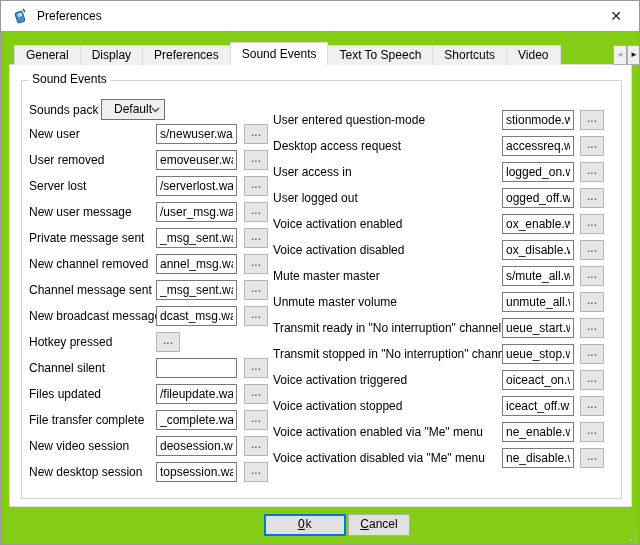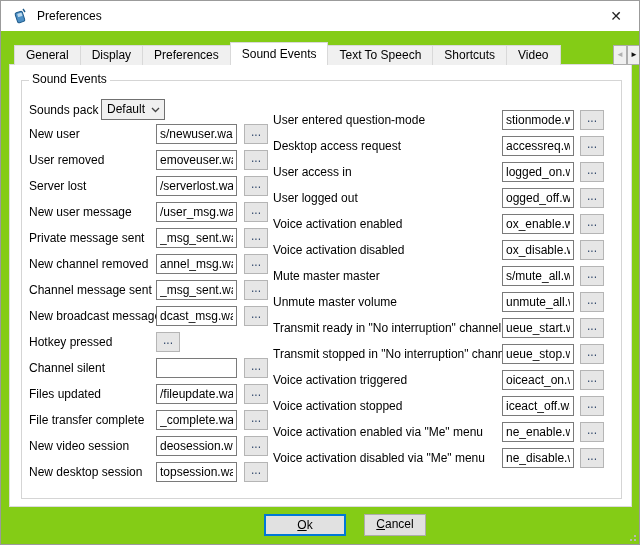--- a/index.html
+++ b/index.html
@@ -29,40 +29,40 @@
     background:#ffffff; border:1px solid #dcdcdc; z-index:1; }
   
   .groupbox { position:absolute; left:20px; top:79px; width:601px; height:419px; box-sizing:border-box;
     border:1px solid #d5d5d5; z-index:2; }
   .groupbox-label { position:absolute; left:28px; top:71px; background:#ffffff; padding:0 3px; z-index:3; }
   
   .soundspack { position:absolute; left:28px; top:98px; height:21px; display:flex; align-items:center; z-index:3; }
   .soundspack-label { width:72px; }
   .combo { position:relative; width:64px; height:21px; box-sizing:border-box;
     border:1px solid #707070; background:#f0f0f0; cursor:pointer; }
-  .combo-value { position:absolute; left:5px; top:0; line-height:19px; }
+  .combo-value { position:absolute; left:12px; top:0; line-height:19px; }
   .combo-chevron { position:absolute; right:4px; top:7px; }
   
   .col { position:absolute; z-index:3; }
   .col-left  { left:28px;  top:123px; }
   .col-right { left:272px; top:109px; }
   .row { display:flex; align-items:center; height:20px; margin-bottom:6px; }
   .col-left  .row-label { width:127px; white-space:nowrap; }
   .col-right .row-label { width:229px; white-space:nowrap; overflow:hidden; }
   .row-input { box-sizing:border-box; height:20px; border:1px solid #7a7a7a; background:#fff;
     padding:1px 3px; font-family:"Liberation Sans", sans-serif; font-size:12px; color:#000; }
   .col-left  .row-input { width:81px; margin-right:7px; }
   .col-right .row-input { width:72px; margin-right:6px; }
   .browse-btn { flex:none; width:24px; height:20px; box-sizing:border-box; background:#e6e6e6;
     border:1px solid #b5b5b5; color:#31486b; text-align:center; line-height:14px; font-size:12px; cursor:pointer; }
   
   .btn { position:absolute; top:513px; height:22px; box-sizing:border-box; background:#e1e1e1;
     border:1px solid #adadad; text-align:center; line-height:18px; cursor:pointer; }
-  .btn.ok { left:263px; width:82px; border:2px solid #0078d7; }
-  .btn.cancel { left:363px; width:62px; }
+  .btn.ok { left:263px; width:82px; border:2px solid #0078d7;font-family:Liberation Mono, monospace; }
+  .btn.cancel { left:347px; width:62px; }
   .btn u { text-decoration:underline; }
   
   .grip { position:absolute; right:3px; bottom:3px; width:9px; height:9px; }
   .grip i { position:absolute; width:2px; height:2px; background:#b8b8b8; }
   .grip i:nth-child(1){ right:0; bottom:0; }
   .grip i:nth-child(2){ right:4px; bottom:0; }
   .grip i:nth-child(3){ right:0; bottom:4px; }
 </style>
 </head>
 <body>

